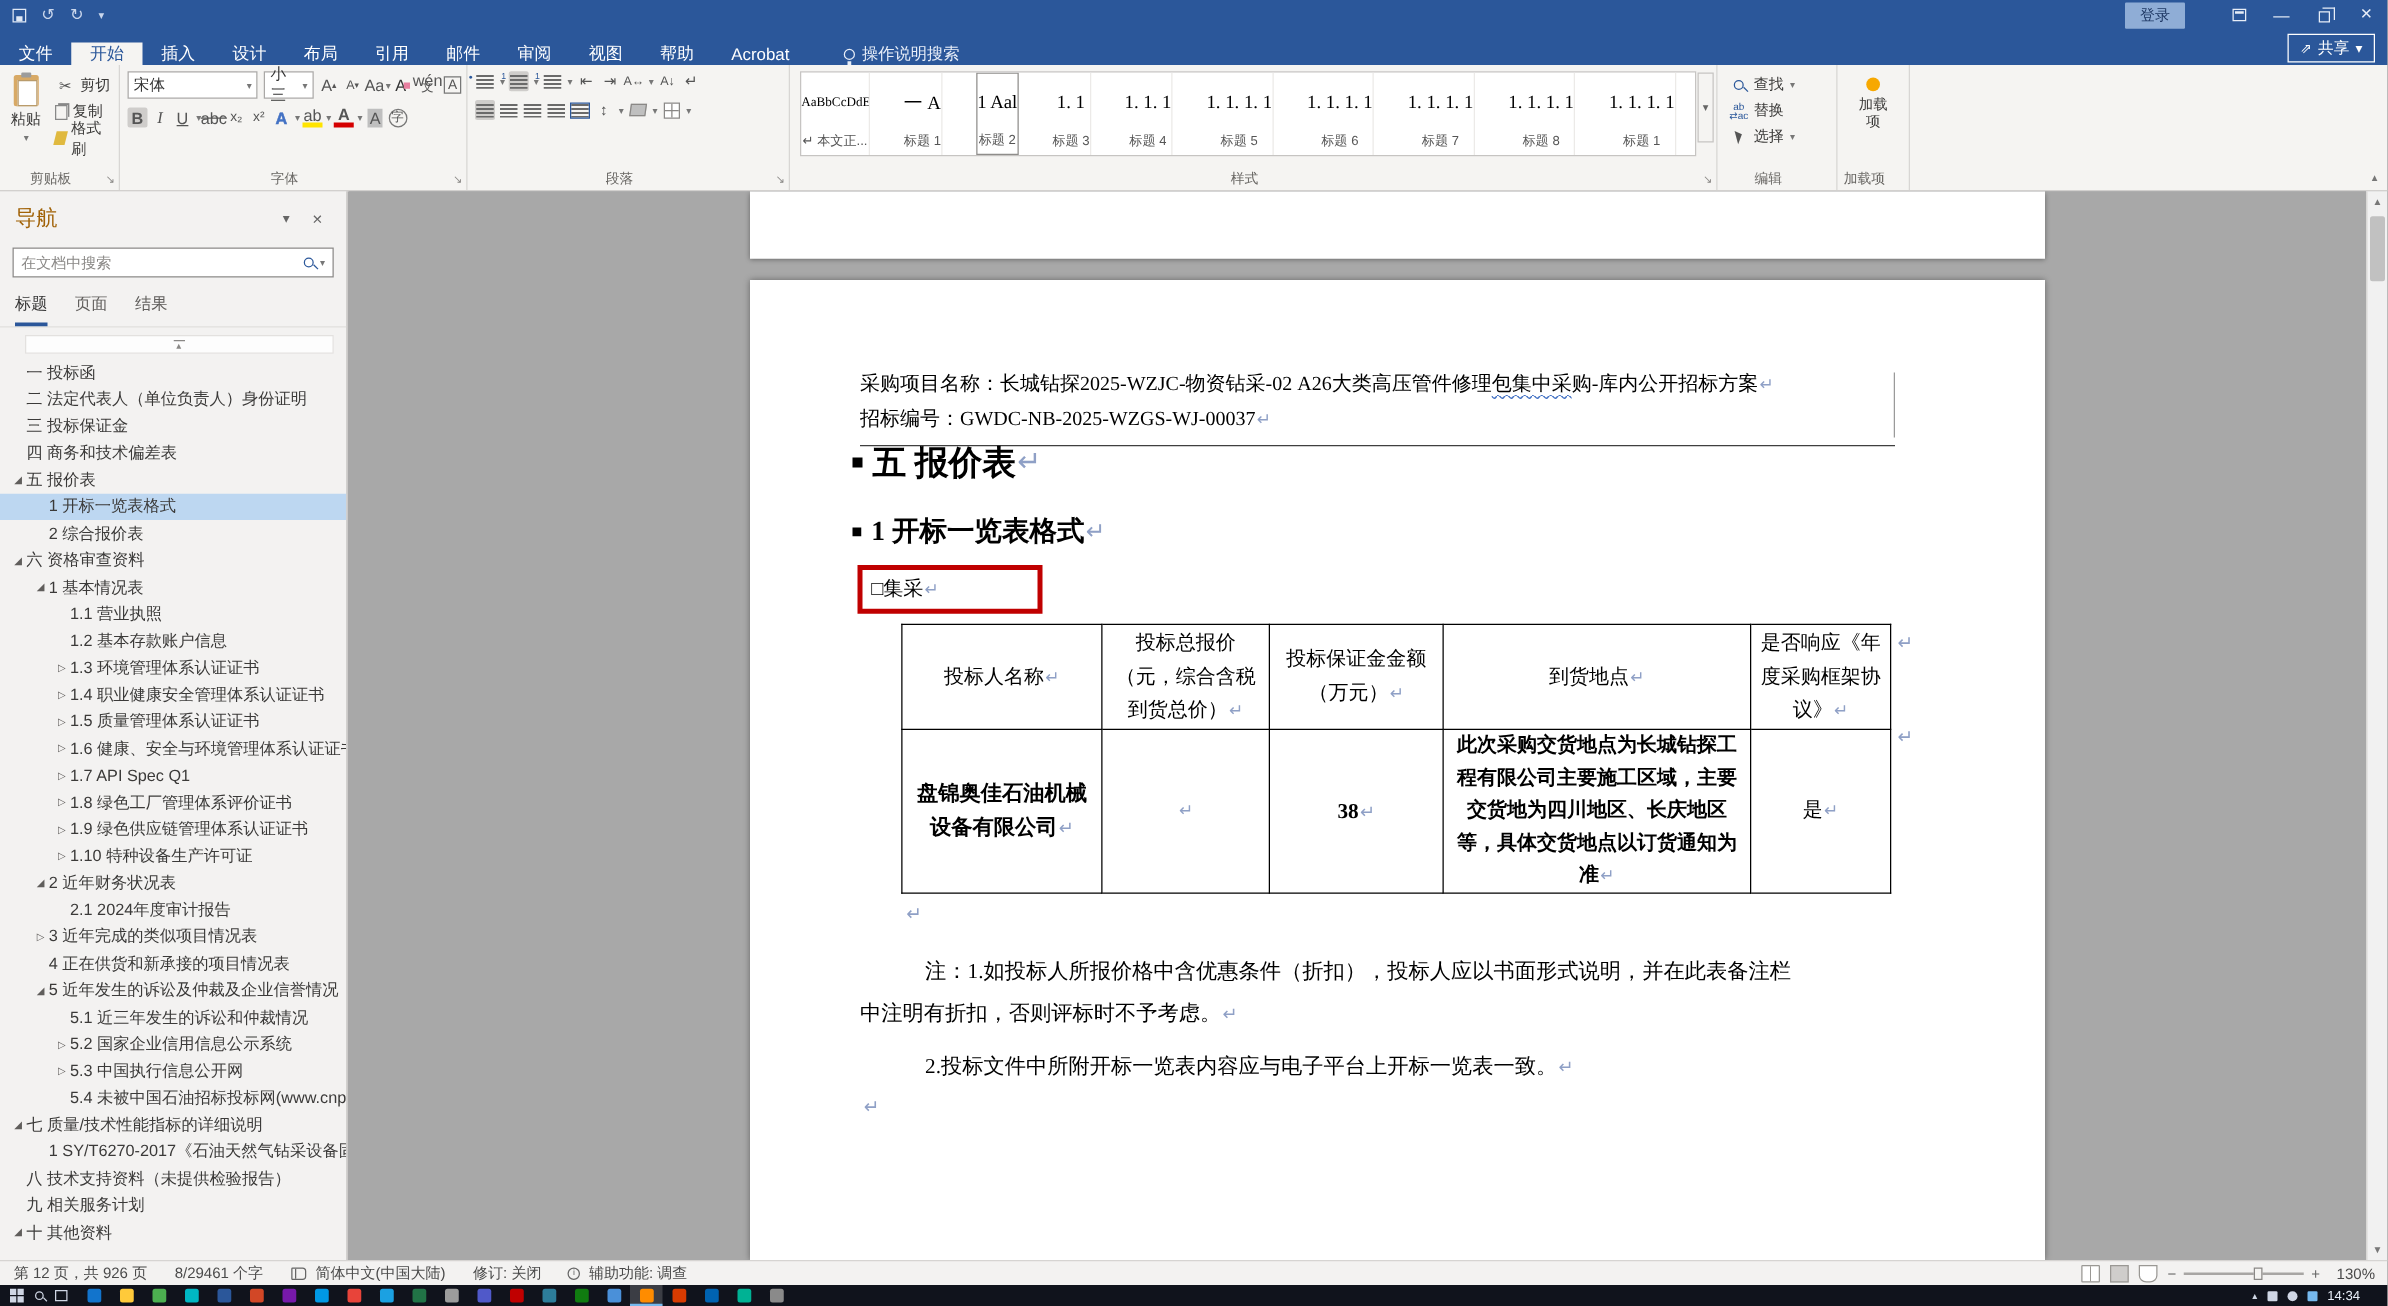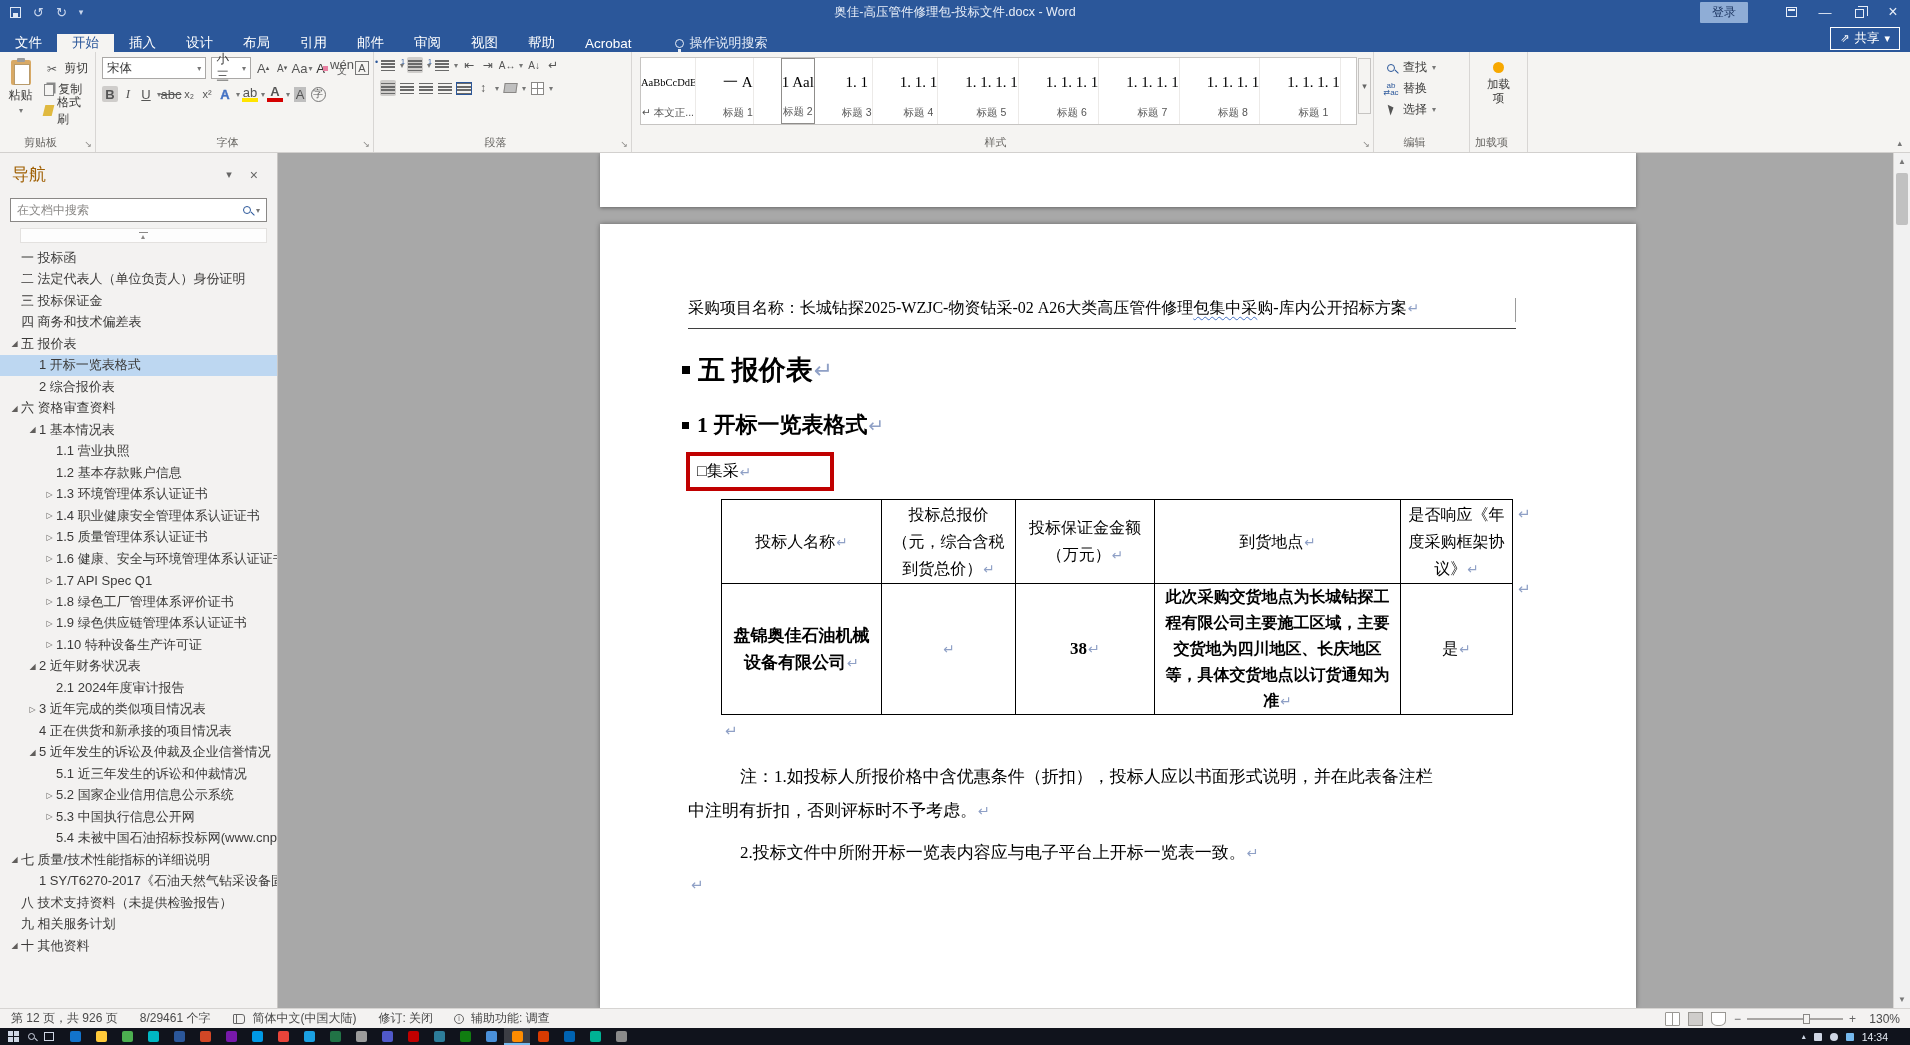--- a/index.html
+++ b/index.html
@@ -196,21 +196,20 @@
 </head>
 <body>
 
 <div class="titlebar">
   <div class="qat">
     <span class="ico-save"></span>
     <span class="glyph">↺</span>
     <span class="glyph">↻</span>
     <span class="glyph" style="font-size:9px">▾</span>
   </div>
-  <div class="tb-title">奥佳-高压管件修理包-投标文件.docx - Word</div>
   <div class="tb-right">
     <span class="signin">登录</span>
     <span class="winbtn">
         <span class="ico-ribopt"></span>
       </span>
     <span class="winbtn">—</span>
     <span class="winbtn">
         <span class="ico-restore"></span>
       </span>
     <span class="winbtn" style="font-size:16px">×</span>
@@ -500,20 +499,25 @@
     <span class="hico">▾</span>
     <span class="hico" style="font-size:14px">×</span>
   </div>
   <div class="nsearch">
     <span class="ph">在文档中搜索</span>
     <span class="iconbox">
         <span class="mag"></span>
       </span>
     <span class="dd">▾</span>
   </div>
+  <div class="navtabs">
+      <div class="navtab active">标题</div>
+      <div class="navtab">页面</div>
+      <div class="navtab">结果</div>
+    </div>
   <div class="jumpbar">
       <span class="jumpico"></span>
     </div>
   <div class="navlist">
       <div class="nitem lvl0">
         <span class="ntri"></span>
         <span class="nlab">一 投标函</span>
       </div>
       <div class="nitem lvl0">
         <span class="ntri"></span>
@@ -645,20 +649,21 @@
       </div>
     </div>
 </div>
 
 <div class="doccanvas">
   <div class="pagetail"></div>
   <div class="page">
 
     <div class="pagehdr">
       <div><span>采购项目名称：长城钻探2025-WZJC-物资钻采-02 A26大类高压管件修理</span><span class="wavy">包集中采</span><span>购-库内公开招标方案</span><span class="mk">↵</span></div>
+      <div><span>招标编号：GWDC-NB-2025-WZGS-WJ-00037</span><span class="mk">↵</span></div>
     </div>
 
     <div class="h1">
         <span class="hsq"></span>
         <span>五 报价表</span>
         <span class="mk">↵</span>
       </div>
     <div class="h2">
         <span class="hsq" style="width:7px;height:7px"></span>
         <span>1 开标一览表格式</span>

